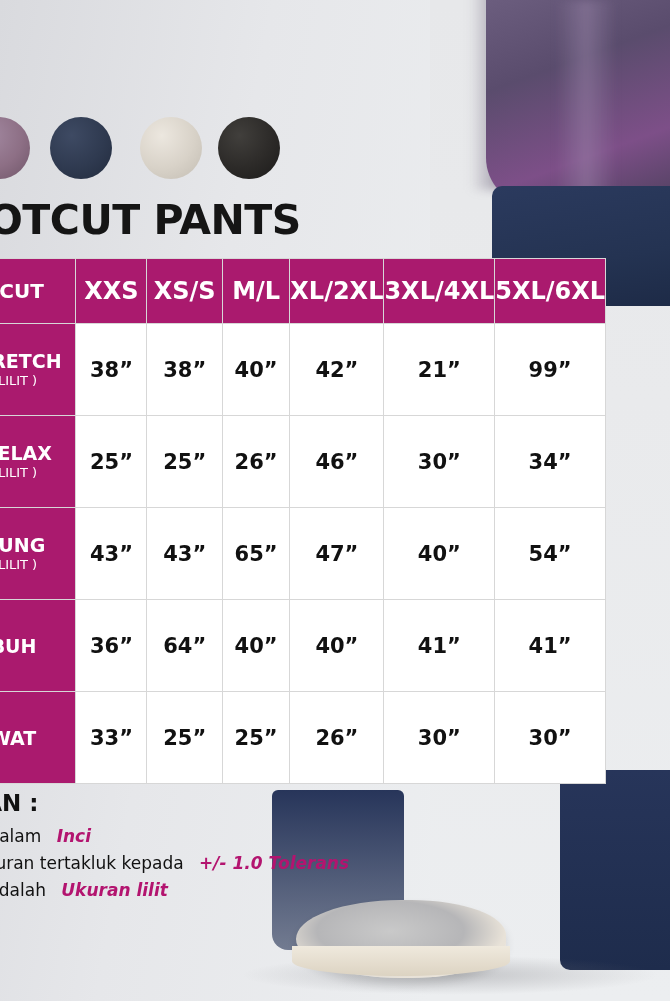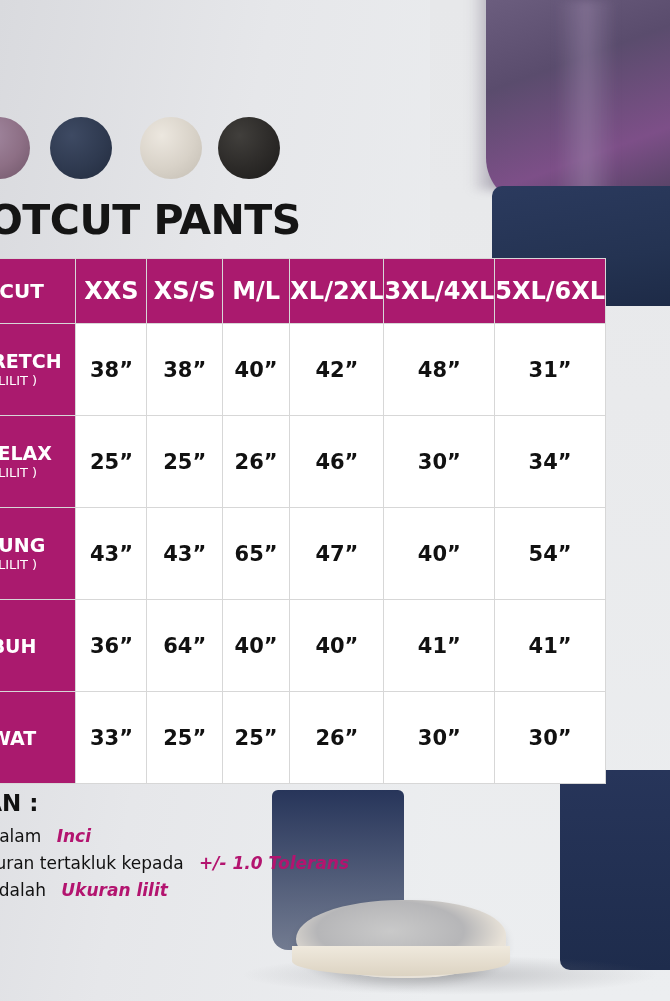--- a/index.html
+++ b/index.html
@@ -251,22 +251,22 @@
 
     <tr>
       <td class="rowlbl">
         <span class="l1">I STRETCH</span>
         <span class="l2">UR LILIT )</span>
       </td>
       <td class="val">38”</td>
       <td class="val">38”</td>
       <td class="val">40”</td>
       <td class="val">42”</td>
-      <td class="val">48”</td>
-      <td class="val">31”</td>
+      <td class="val">21”</td>
+      <td class="val">99”</td>
     </tr>
 
     <tr>
       <td class="rowlbl">
         <span class="l1">H RELAX</span>
         <span class="l2">UR LILIT )</span>
       </td>
       <td class="val">25”</td>
       <td class="val">25”</td>
       <td class="val">26”</td>

